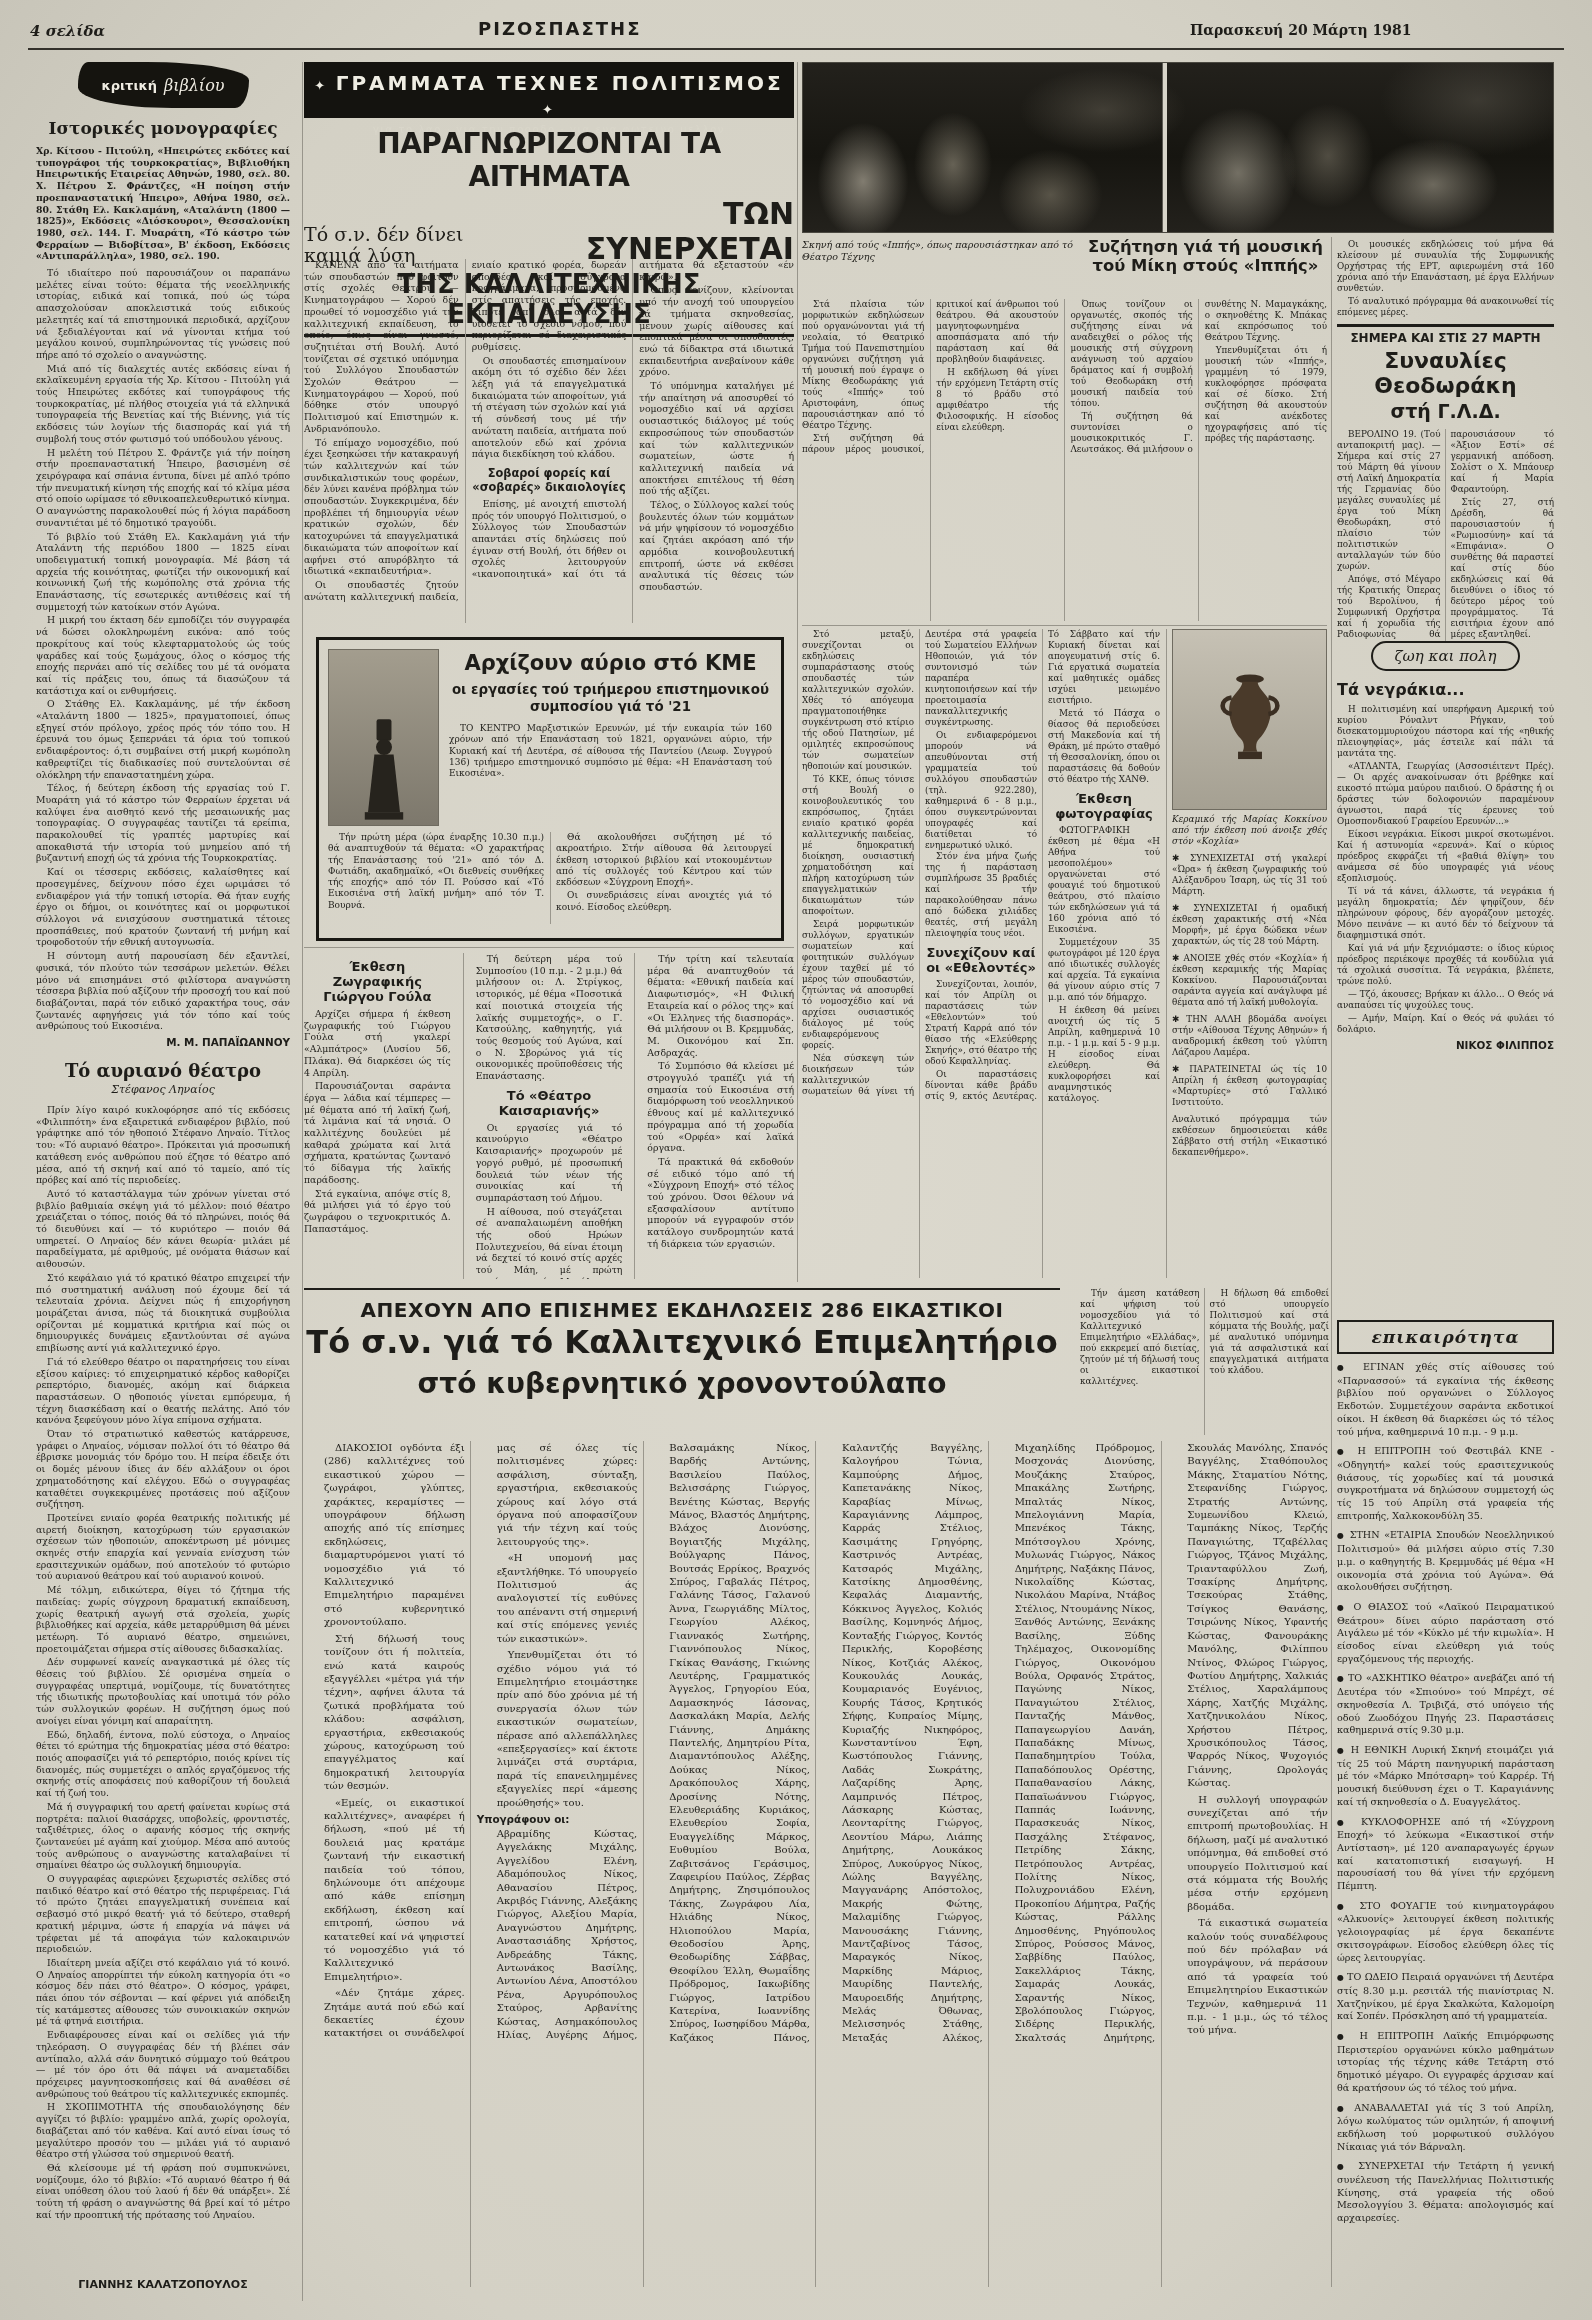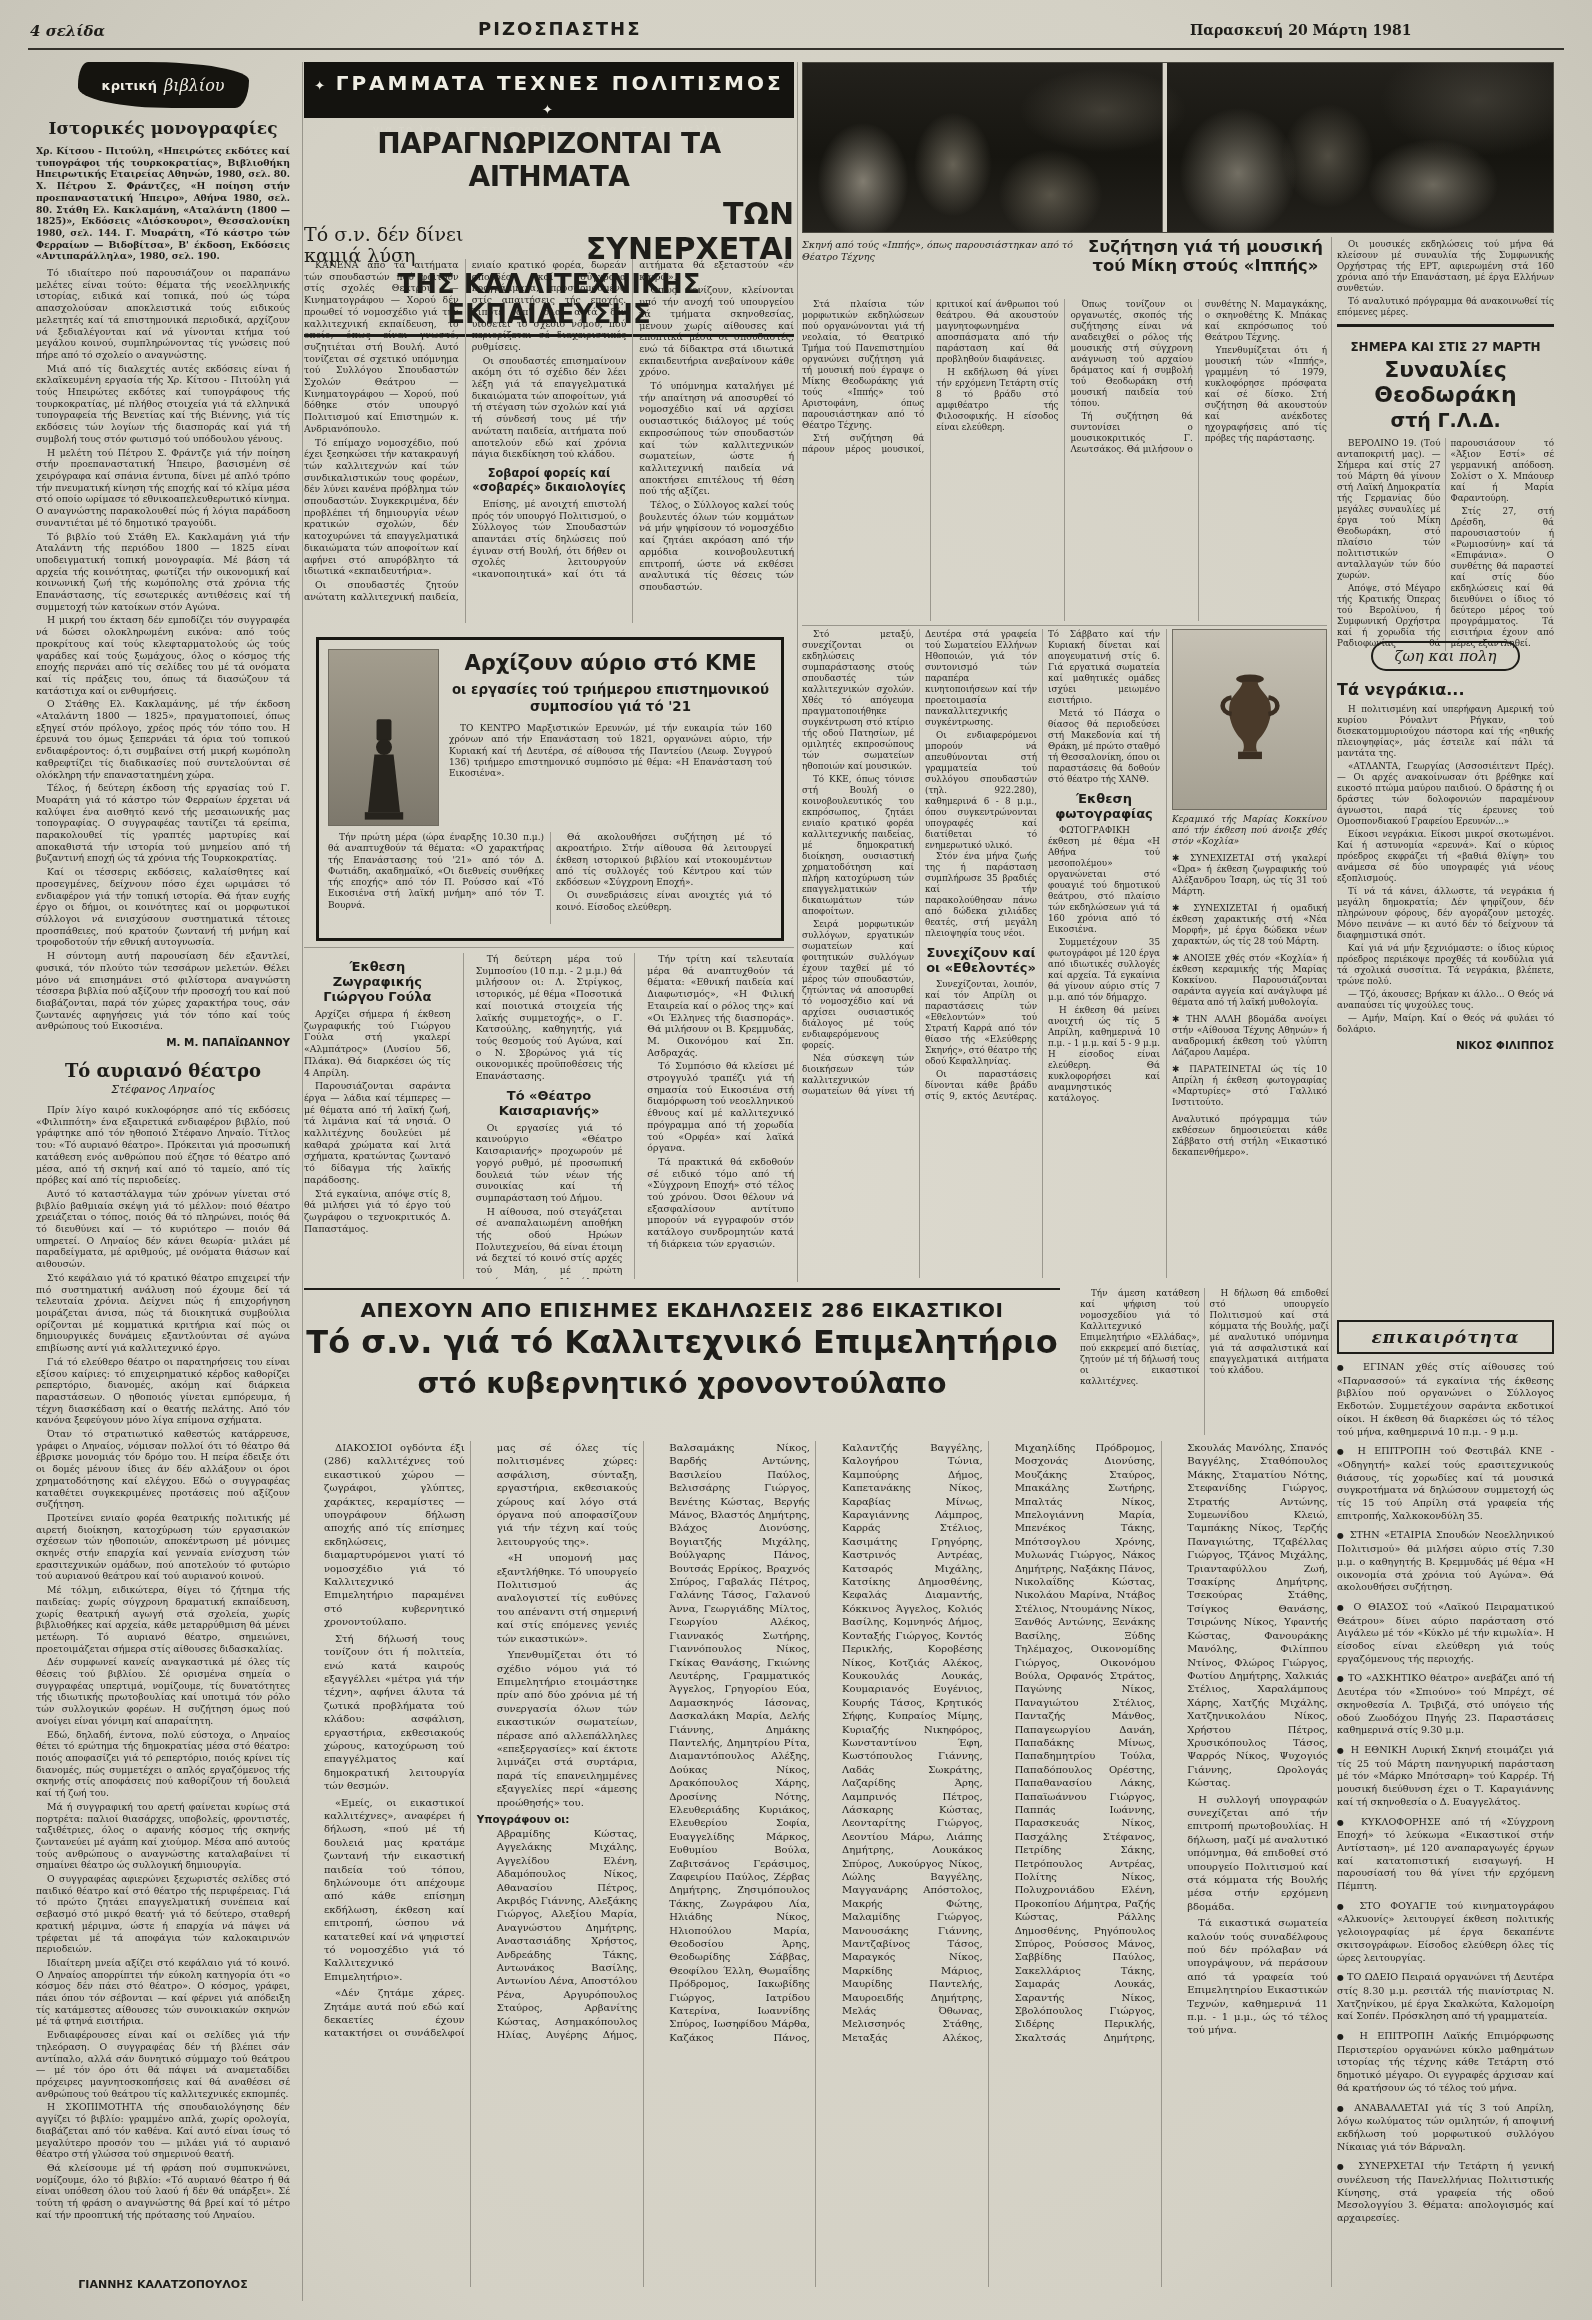--- a/index.html
+++ b/index.html
@@ -81,21 +81,21 @@
       radial-gradient(ellipse 139px 80px at 90% 22%, rgba(90,86,76,.5), transparent 70%),
       linear-gradient(180deg,#23211c 0%,#161510 55%,#23211c 100%); }
 
   .stage-caption{ position:absolute; left:802px; top:239px; width:271px; font-style:italic; font-size:9.5px; line-height:12px; text-align:justify; }
   .hip-title{ position:absolute; left:1083px; top:237px; width:245px; font-family:"DejaVu Sans",sans-serif; font-weight:bold; font-size:16.4px; line-height:19px; text-align:center; }
   .hip-text{ position:absolute; left:802px; top:299px; width:525px; height:322px; column-count:4; column-gap:12px; column-rule:1px solid #9a978d; overflow:hidden; }
 
   .ert-note{ position:absolute; left:1337px; top:239px; width:217px; height:82px; overflow:hidden; }
 
   .theo{ position:absolute; left:1337px; top:324px; width:217px; }
-  .theo-kicker{ border-top:3px solid #1e1d19; padding-top:13px; font-family:"DejaVu Sans",sans-serif; font-weight:bold; font-size:12px; text-align:center; }
+  .theo-kicker{ border-top:3px solid #1e1d19; padding-top:4px; font-family:"DejaVu Sans",sans-serif; font-weight:bold; font-size:12px; text-align:center; }
   .theo-t1{ font-family:"DejaVu Sans",sans-serif; font-weight:bold; font-size:22px; text-align:center; margin-top:3px; }
   .theo-t2{ font-family:"DejaVu Sans",sans-serif; font-weight:bold; font-size:19px; text-align:center; margin-top:2px; }
   .theo-text{ margin-top:7px; column-count:2; column-gap:10px; column-rule:1px solid #9a978d; height:213px; overflow:hidden; }
 
   .midright{ position:absolute; left:802px; top:629px; width:358px; height:649px; column-count:3; column-gap:11px; column-rule:1px solid #9a978d; overflow:hidden; }
 
   .vase-col{ position:absolute; left:1172px; top:629px; width:155px; height:649px; overflow:hidden; }
   .photo-vase{ width:155px; height:181px; border:1px solid #6f6b60; background:linear-gradient(180deg,#c6c1b4,#a5a092); display:flex; align-items:center; justify-content:center; }
   .vase-caption{ font-style:italic; font-size:8.8px; line-height:11px; text-align:justify; margin-top:4px; }
   .listing{ font-size:8.8px; line-height:11px; text-align:justify; margin-top:6px; }
@@ -147,21 +147,21 @@
     <p class="br-intro">Χρ. Κίτσου - Πιτούλη, «Ηπειρώτες εκδότες καί τυπογράφοι τής τουρκοκρατίας», Βιβλιοθήκη Ηπειρωτικής Εταιρείας Αθηνών, 1980, σελ. 80. Χ. Πέτρου Σ. Φράντζες, «Η ποίηση στήν προεπαναστατική Ήπειρο», Αθήνα 1980, σελ. 80. Στάθη Ελ. Κακλαμάνη, «Αταλάντη (1800 — 1825)», Εκδόσεις «Διόσκουροι», Θεσσαλονίκη 1980, σελ. 144. Γ. Μυαράτη, «Τό κάστρο τών Φερραίων — Βιδοβίτσα», Β' έκδοση, Εκδόσεις «Αντιπαράλληλα», 1980, σελ. 190.</p>
     <div>
         <p class="body">Τό ιδιαίτερο πού παρουσιάζουν οι παραπάνω μελέτες είναι τούτο: θέματα τής νεοελληνικής ιστορίας, ειδικά καί τοπικά, πού ώς τώρα απασχολούσαν αποκλειστικά τούς ειδικούς μελετητές καί τά επιστημονικά περιοδικά, αρχίζουν νά ξεδιαλέγονται καί νά γίνονται κτήμα τού μεγάλου κοινού, συμπληρώνοντας τίς γνώσεις πού πήρε από τό σχολείο ο αναγνώστης.</p>
         <p class="body">Μιά από τίς διαλεχτές αυτές εκδόσεις είναι ή εκλαϊκευμένη εργασία τής Χρ. Κίτσου - Πιτούλη γιά τούς Ηπειρώτες εκδότες καί τυπογράφους τής τουρκοκρατίας, μέ πλήθος στοιχεία γιά τά ελληνικά τυπογραφεία τής Βενετίας καί τής Βιέννης, γιά τίς εκδόσεις τών λογίων τής διασποράς καί γιά τή συμβολή τους στόν φωτισμό τού υπόδουλου γένους.</p>
         <p class="body">Η μελέτη τού Πέτρου Σ. Φράντζε γιά τήν ποίηση στήν προεπαναστατική Ήπειρο, βασισμένη σέ χειρόγραφα καί σπάνια έντυπα, δίνει μέ απλό τρόπο τήν πνευματική κίνηση τής εποχής καί τό κλίμα μέσα στό οποίο ωρίμασε τό εθνικοαπελευθερωτικό κίνημα. Ο αναγνώστης παρακολουθεί πώς ή λόγια παράδοση συναντιέται μέ τό δημοτικό τραγούδι.</p>
         <p class="body">Τό βιβλίο τού Στάθη Ελ. Κακλαμάνη γιά τήν Αταλάντη τής περιόδου 1800 — 1825 είναι υποδειγματική τοπική μονογραφία. Μέ βάση τά αρχεία τής κοινότητας, φωτίζει τήν οικονομική καί κοινωνική ζωή τής κωμόπολης στά χρόνια τής Επανάστασης, τίς εσωτερικές αντιθέσεις καί τή συμμετοχή τών κατοίκων στόν Αγώνα.</p>
         <p class="body">Η μικρή του έκταση δέν εμποδίζει τόν συγγραφέα νά δώσει ολοκληρωμένη εικόνα: από τούς προκρίτους καί τούς κλεφταρματολούς ώς τούς ψαράδες καί τούς ξωμάχους, όλος ο κόσμος τής εποχής περνάει από τίς σελίδες του μέ τά ονόματα καί τίς πράξεις του, όπως τά διασώζουν τά κατάστιχα καί οι ενθυμήσεις.</p>
         <p class="body">Ο Στάθης Ελ. Κακλαμάνης, μέ τήν έκδοση «Αταλάντη 1800 — 1825», πραγματοποιεί, όπως εξηγεί στόν πρόλογο, χρέος πρός τόν τόπο του. Η έρευνά του όμως ξεπερνάει τά όρια τού τοπικού ενδιαφέροντος: ό,τι συμβαίνει στή μικρή κωμόπολη καθρεφτίζει τίς διαδικασίες πού συντελούνται σέ ολόκληρη τήν επαναστατημένη χώρα.</p>
         <p class="body">Τέλος, ή δεύτερη έκδοση τής εργασίας τού Γ. Μυαράτη γιά τό κάστρο τών Φερραίων έρχεται νά καλύψει ένα αισθητό κενό τής μεσαιωνικής μας τοπογραφίας. Ο συγγραφέας ταυτίζει τά ερείπια, παρακολουθεί τίς γραπτές μαρτυρίες καί αποκαθιστά τήν ιστορία τού μνημείου από τή βυζαντινή εποχή ώς τά χρόνια τής Τουρκοκρατίας.</p>
         <p class="body">Καί οι τέσσερις εκδόσεις, καλαίσθητες καί προσεγμένες, δείχνουν πόσο έχει ωριμάσει τό ενδιαφέρον γιά τήν τοπική ιστορία. Θά ήταν ευχής έργο οι δήμοι, οι κοινότητες καί οι μορφωτικοί σύλλογοι νά ενισχύσουν συστηματικά τέτοιες προσπάθειες, πού κρατούν ζωντανή τή μνήμη καί τροφοδοτούν τήν εθνική αυτογνωσία.</p>
-        <p class="body">Η σύντομη αυτή παρουσίαση δέν εξαντλεί, φυσικά, τόν πλούτο τών τεσσάρων μελετών. Θέλει μόνο νά επισημάνει στό φιλίστορα αναγνώστη τέσσερα βιβλία πού αξίζουν τήν προσοχή του καί πού διαβάζονται, παρά τόν χώρες χαρακτήρα τους, σάν ζωντανές αφηγήσεις γιά τόν τόπο καί τούς ανθρώπους τού Εικοσιένα.</p>
+        <p class="body">Η σύντομη αυτή παρουσίαση δέν εξαντλεί, φυσικά, τόν πλούτο τών τεσσάρων μελετών. Θέλει μόνο νά επισημάνει στό φιλίστορα αναγνώστη τέσσερα βιβλία πού αξίζουν τήν προσοχή του καί πού διαβάζονται, παρά τόν ειδικό χαρακτήρα τους, σάν ζωντανές αφηγήσεις γιά τόν τόπο καί τούς ανθρώπους τού Εικοσιένα.</p>
       </div>
     <div class="sig">Μ. Μ. ΠΑΠΑΪΩΑΝΝΟΥ</div>
     <h2 class="th-title">Τό αυριανό θέατρο</h2>
     <div class="th-byline">Στέφανος Ληναίος</div>
     <div>
         <p class="body">Πρίν λίγο καιρό κυκλοφόρησε από τίς εκδόσεις «Φιλιππότη» ένα εξαιρετικά ενδιαφέρον βιβλίο, πού γράφτηκε από τόν ηθοποιό Στέφανο Ληναίο. Τίτλος του: «Τό αυριανό θέατρο». Πρόκειται γιά προσωπική κατάθεση ενός ανθρώπου πού έζησε τό θέατρο από μέσα, από τή σκηνή καί από τό ταμείο, από τίς πρόβες καί από τίς περιοδείες.</p>
         <p class="body">Αυτό τό καταστάλαγμα τών χρόνων γίνεται στό βιβλίο βαθμιαία σκέψη γιά τό μέλλον: ποιό θέατρο χρειάζεται ο τόπος, ποιός θά τό πληρώνει, ποιός θά τό διευθύνει καί — τό κυριότερο — ποιόν θά υπηρετεί. Ο Ληναίος δέν κάνει θεωρία· μιλάει μέ παραδείγματα, μέ αριθμούς, μέ ονόματα θιάσων καί αιθουσών.</p>
         <p class="body">Στό κεφάλαιο γιά τό κρατικό θέατρο επιχειρεί τήν πιό συστηματική ανάλυση πού έχουμε δεί τά τελευταία χρόνια. Δείχνει πώς ή επιχορήγηση μοιράζεται άνισα, πώς τά διοικητικά συμβούλια ορίζονται μέ κομματικά κριτήρια καί πώς οι δημιουργικές δυνάμεις εξαντλούνται σέ αγώνα επιβίωσης αντί γιά καλλιτεχνικό έργο.</p>
         <p class="body">Γιά τό ελεύθερο θέατρο οι παρατηρήσεις του είναι εξίσου καίριες: τό επιχειρηματικό κέρδος καθορίζει ρεπερτόριο, διανομές, ακόμη καί διάρκεια παραστάσεων. Ο ηθοποιός γίνεται εμπόρευμα, ή τέχνη διασκέδαση καί ο θεατής πελάτης. Από τόν κανόνα ξεφεύγουν μόνο λίγα επίμονα σχήματα.</p>
         <p class="body">Όταν τό στρατιωτικό καθεστώς κατάρρευσε, γράφει ο Ληναίος, νόμισαν πολλοί ότι τό θέατρο θά έβρισκε μονομιάς τόν δρόμο του. Η πείρα έδειξε ότι οι δομές μένουν ίδιες άν δέν αλλάξουν οι όροι χρηματοδότησης καί ελέγχου. Εδώ ο συγγραφέας καταθέτει συγκεκριμένες προτάσεις πού αξίζουν συζήτηση.</p>

